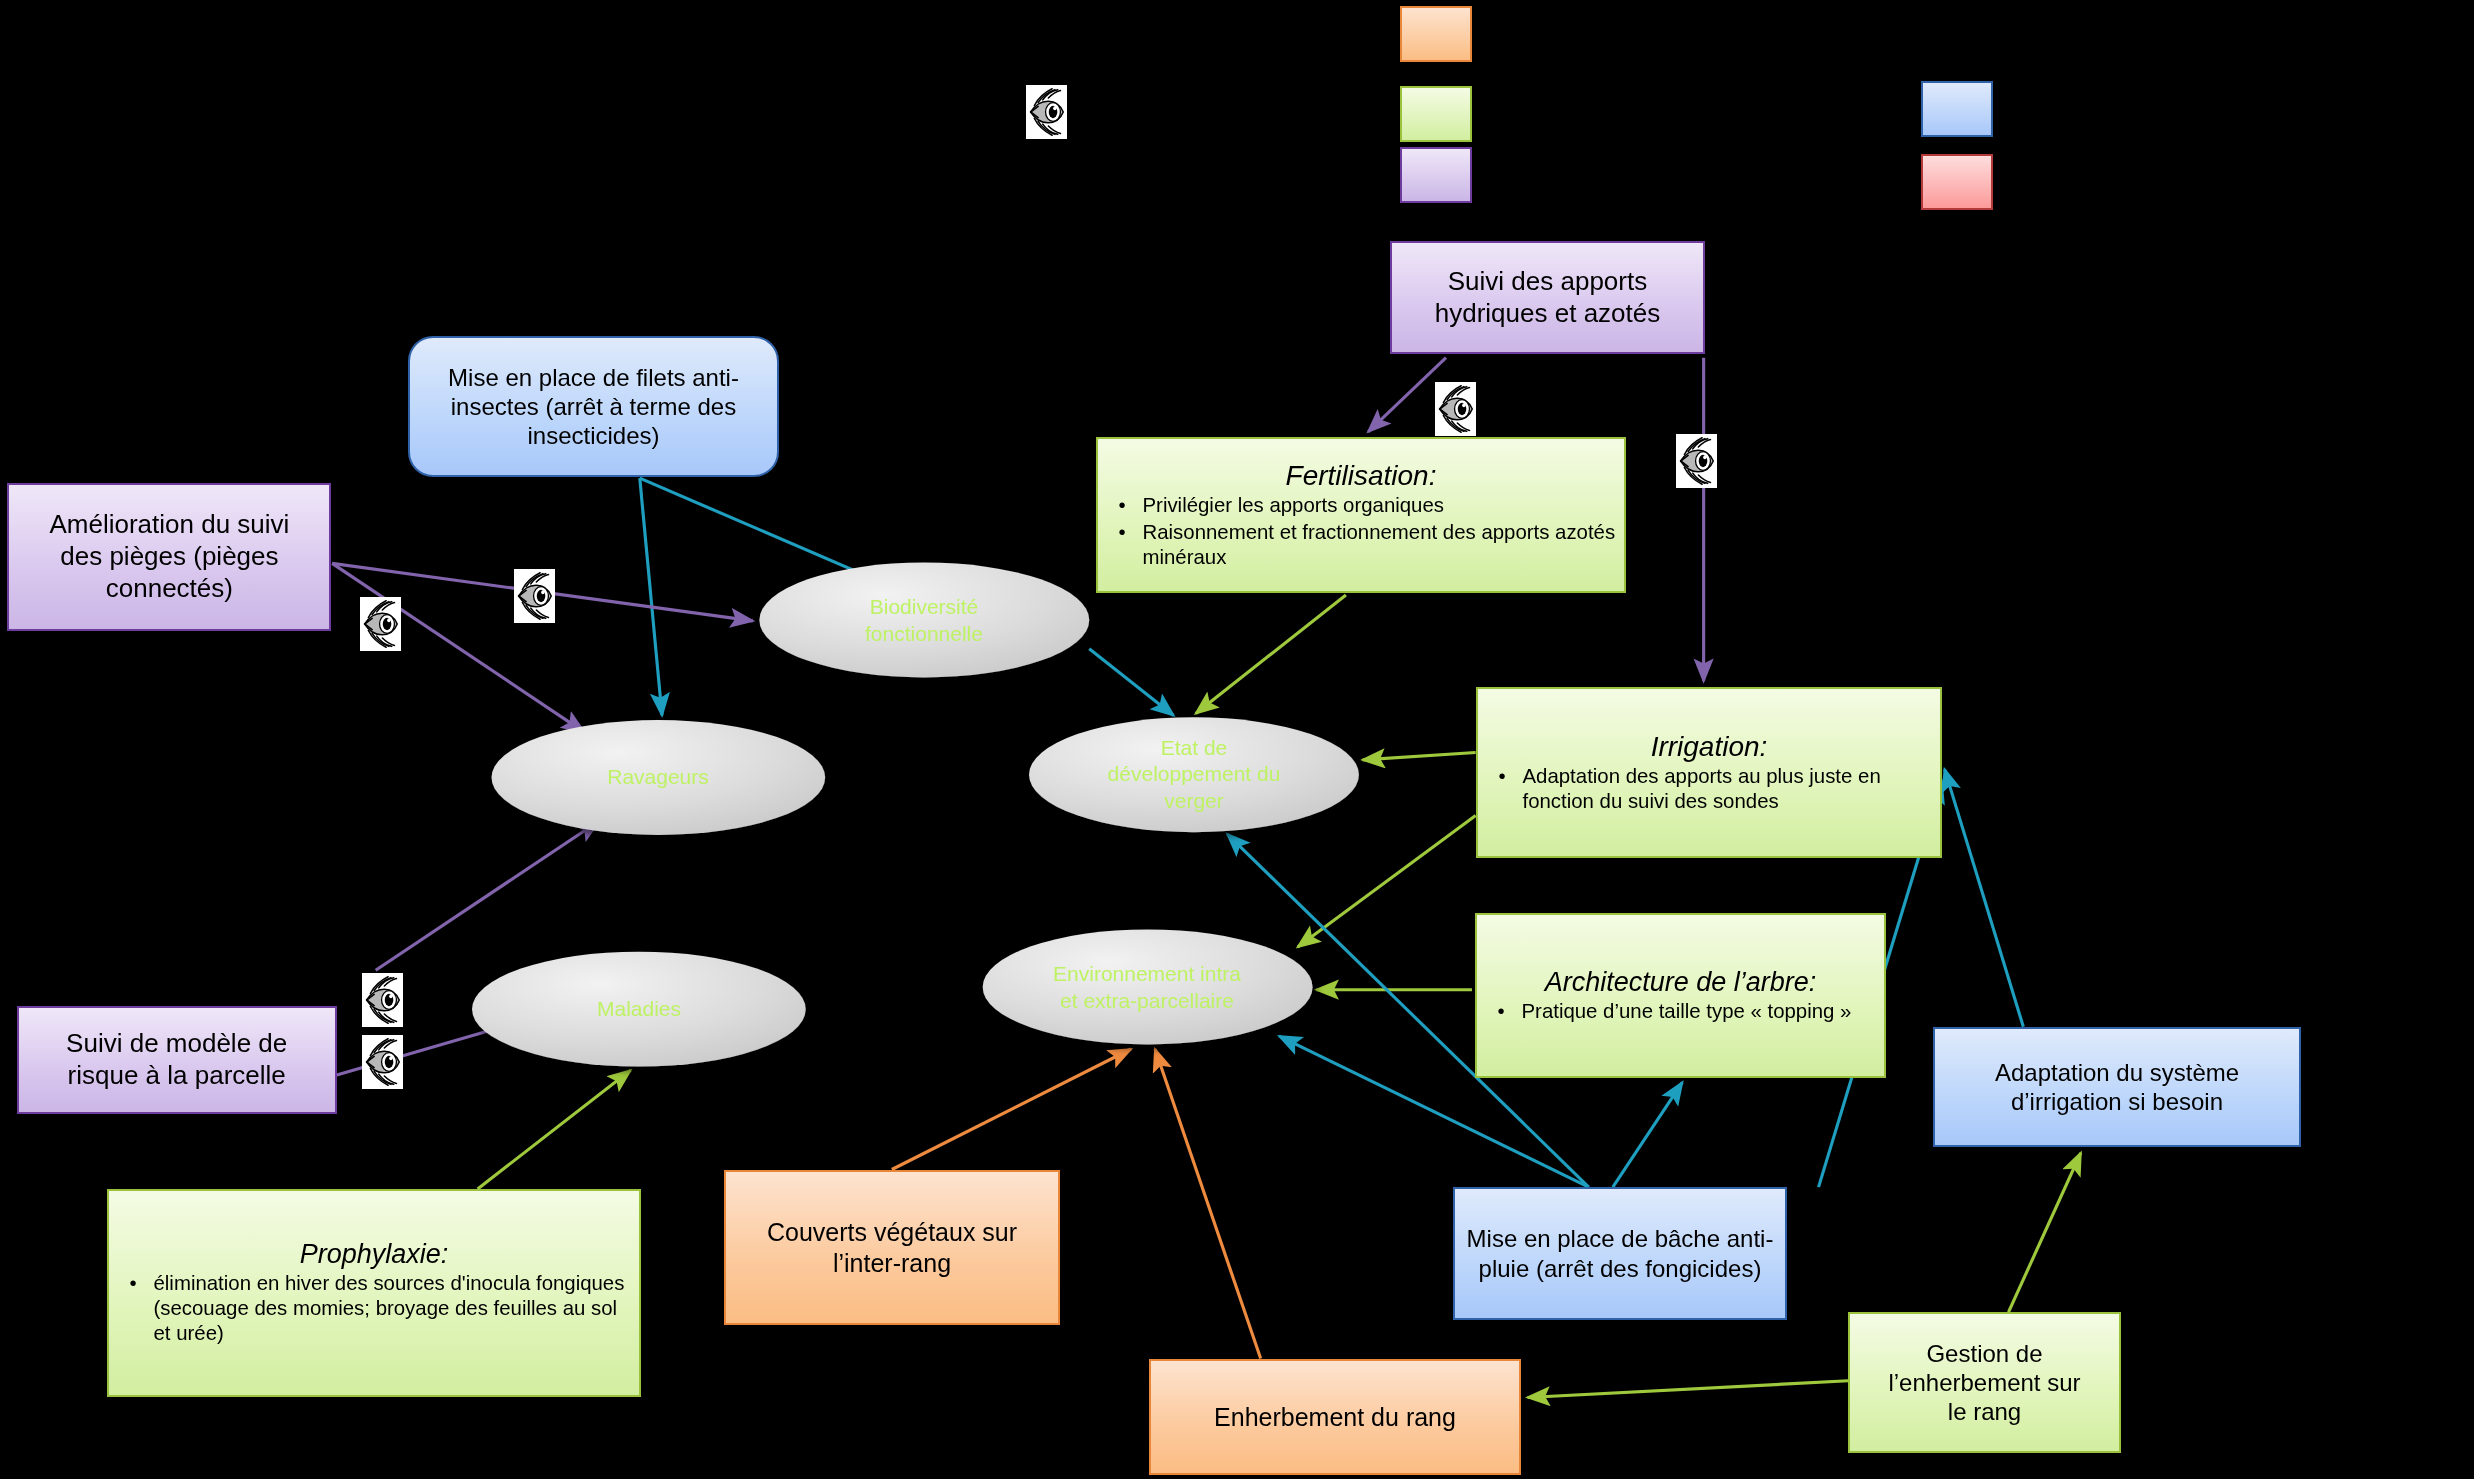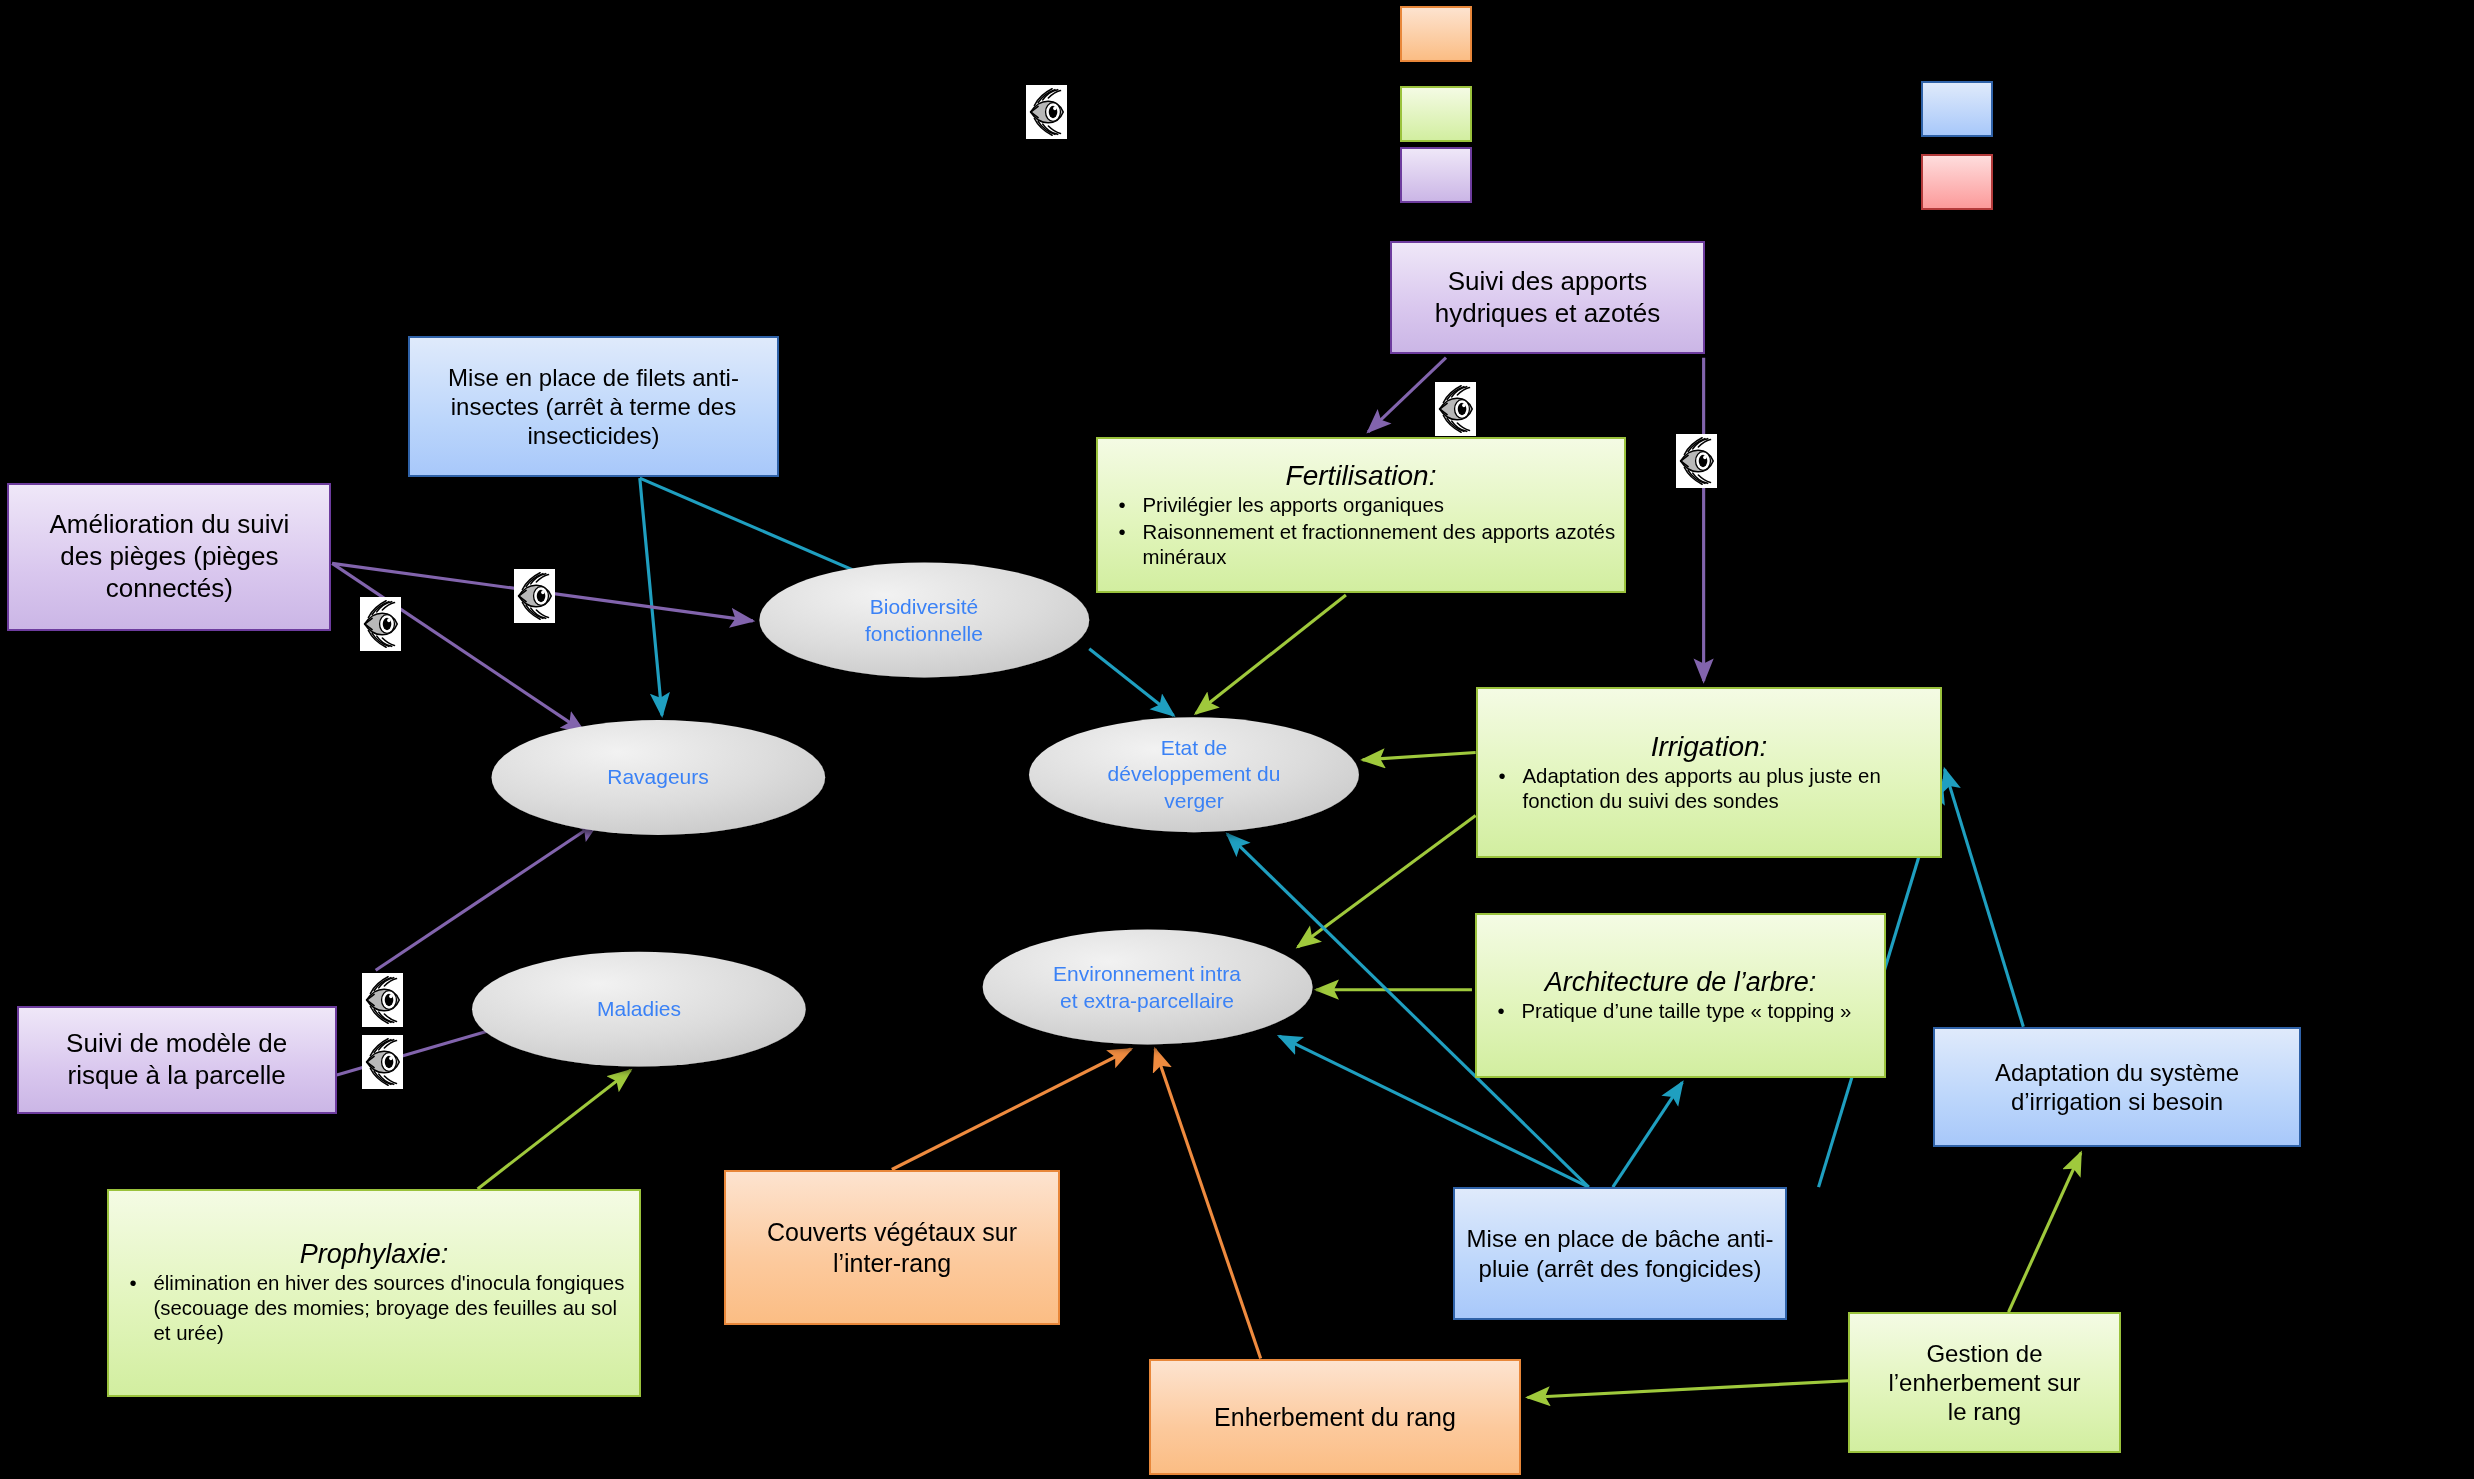--- a/index.html
+++ b/index.html
@@ -61,21 +61,21 @@
   .th-orange {
     background: linear-gradient(to bottom, #fde3cf 0%, #fcc99c 60%, #fbbd84 100%);
     border: 2.8px solid #e8873a;
   }
   .ellipse-label {
     position: absolute;
     display: flex;
     align-items: center;
     justify-content: center;
     text-align: center;
-    color: #3b82f6;
+    color: #bef264;
     line-height: 1.25;
     pointer-events: none;
   }
   .eye {
     position: absolute;
     width: 41px;
     height: 54px;
     background: #ffffff;
   }
   .eye svg { display: block; width: 41px; height: 54px; }
@@ -335,21 +335,21 @@
         </svg>
       </div>
     </div>
 
   <div class="nodebox th-purple center" style="left: 1390px; top: 241px; width: 315px; height: 113px; font-size: 26px;">
       <div>
         <div>Suivi des apports</div>
         <div>hydriques et azotés</div>
       </div>
     </div>
-  <div class="nodebox th-blue center" style="left: 408px; top: 336px; width: 371px; height: 141px; font-size: 24px;">
+  <div class="nodebox th-blue center" style="left: 408px; top: 336px; width: 371px; height: 141px; font-size: 24px; border-radius: 25px;">
       <div>
         <div>Mise en place de filets anti-</div>
         <div>insectes (arrêt à terme des</div>
         <div>insecticides)</div>
       </div>
     </div>
   <div class="nodebox th-purple center" style="left: 7.4px; top: 483px; width: 324px; height: 148px; font-size: 26px;">
       <div>
         <div>Amélioration du suivi</div>
         <div>des pièges (pièges</div>

